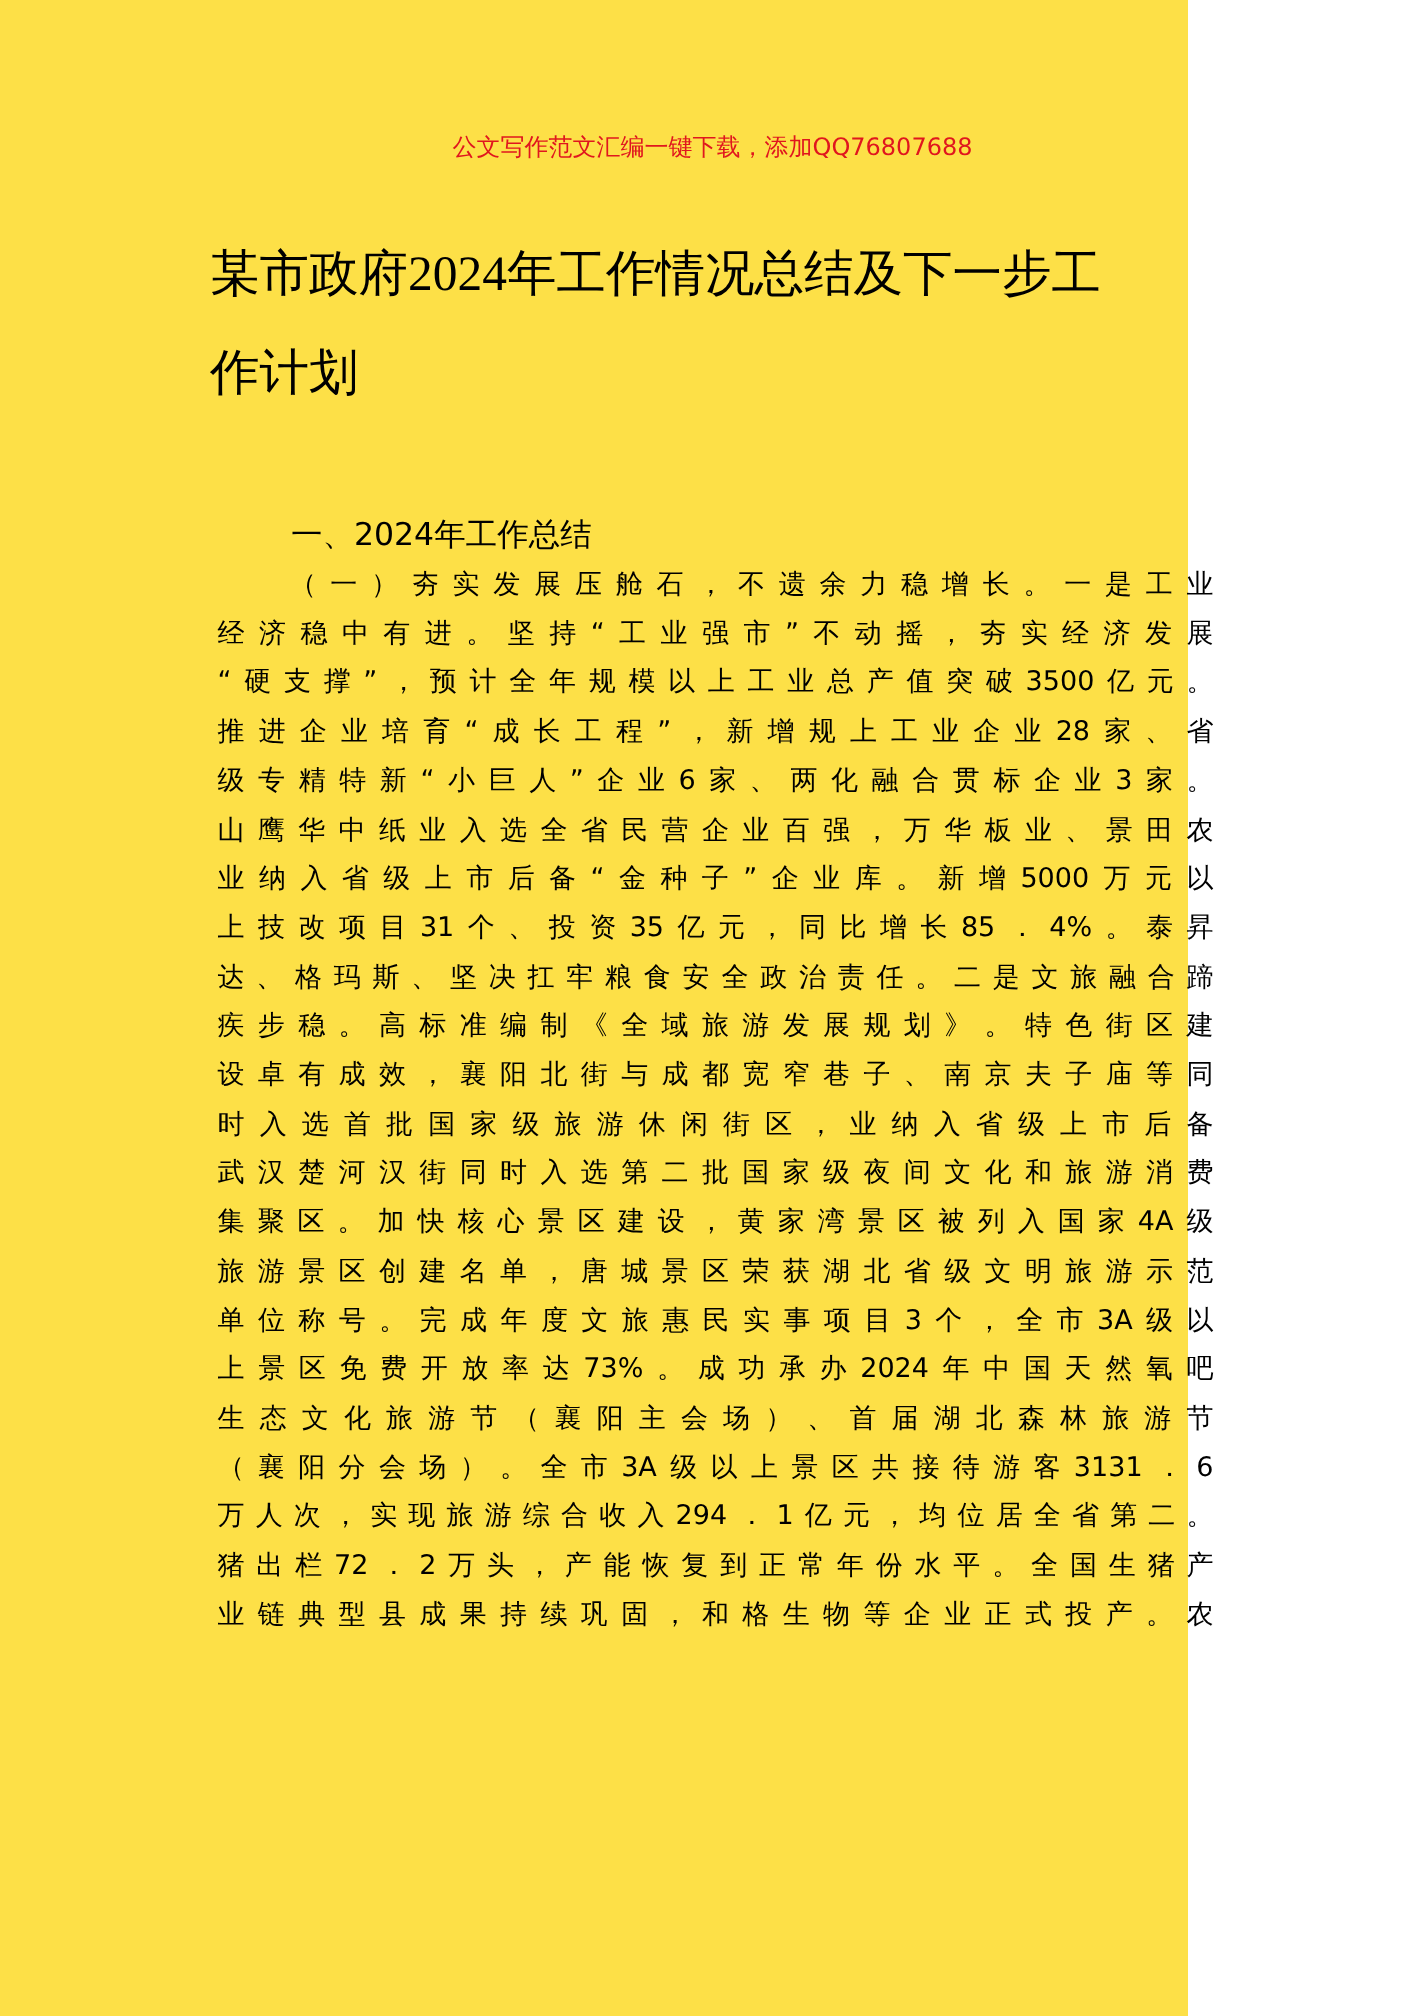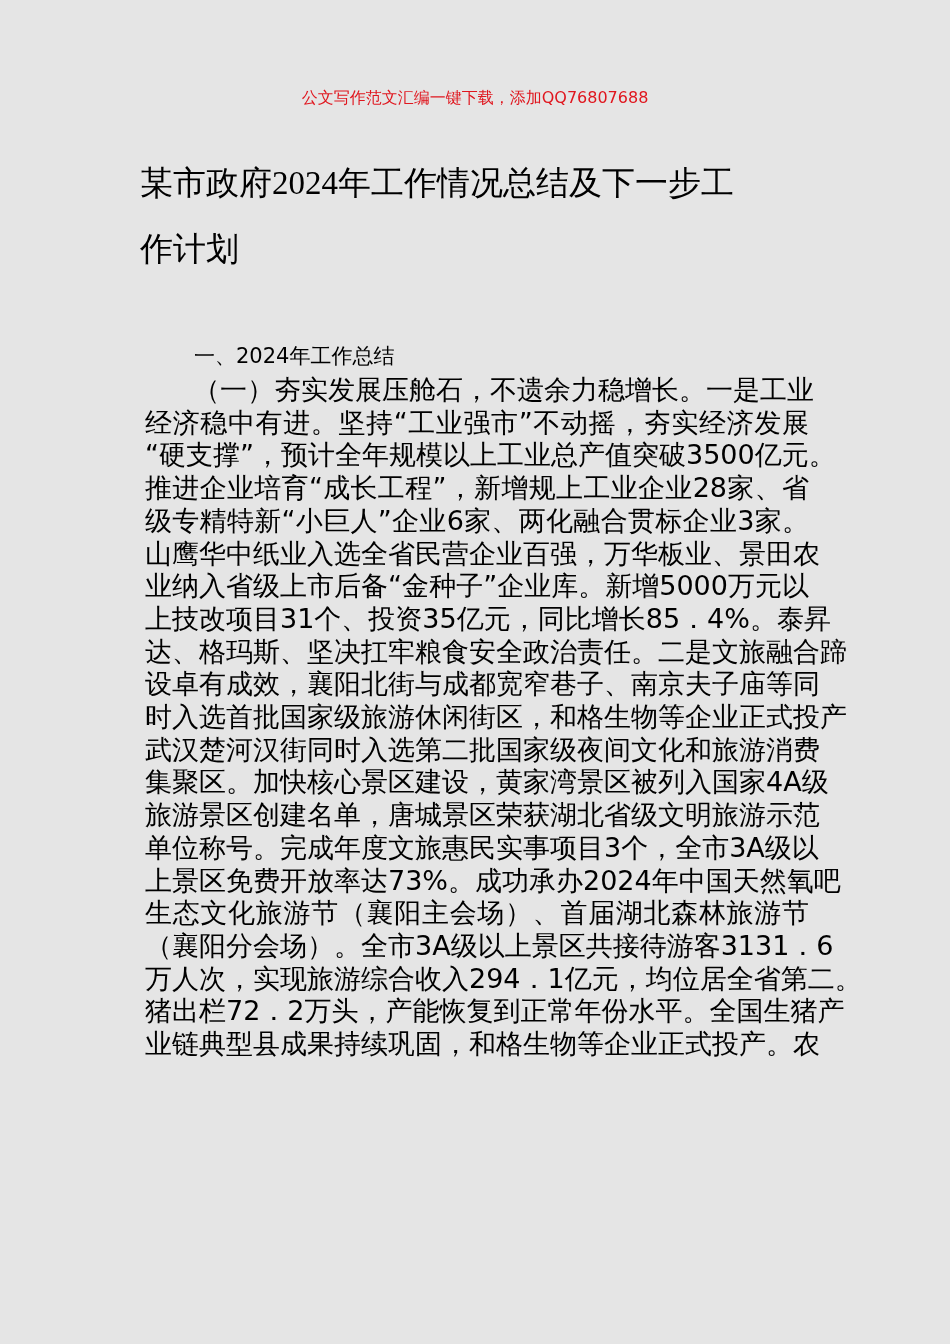--- a/index.html
+++ b/index.html
@@ -11,23 +11,23 @@
       width: 950px;
       height: 1344px;
       position: relative;
       overflow: hidden;
       font-family: "DejaVu Sans", "Liberation Sans", sans-serif;
       color: #000000;
     }
     .page {
       position: absolute;
       left: 0; top: 0;
-      width: 950px;
+      width: 792px;
       height: 1344px;
-      background: #e5e5e5;
+      background: #fde047;
     }
     .promo {
       position: absolute;
       top: 86px;
       left: 0;
       width: 950px;
       text-align: center;
       font-size: 16px;
       line-height: 24px;
       color: #e0161e;
@@ -50,21 +50,21 @@
       font-size: 21px;
       line-height: 32px;
       white-space: nowrap;
       text-align: right;
     }
     .body-text {
       position: absolute;
       top: 374px;
       left: 145px;
       width: 670px;
-      font-size: 27px;
+      font-size: 18px;
       line-height: 32.7px;
     }
     .body-text .line {
       display: block;
       white-space: nowrap;
       overflow: visible;
       text-align: justify;
       text-align-last: justify;
       width: 664px;
     }
@@ -90,22 +90,23 @@
   <div class="body-text">
     <span class="line indent">（一）夯实发展压舱石，不遗余力稳增长。一是工业</span>
     <span class="line">经济稳中有进。坚持“工业强市”不动摇，夯实经济发展</span>
     <span class="line">“硬支撑”，预计全年规模以上工业总产值突破3500亿元。</span>
     <span class="line">推进企业培育“成长工程”，新增规上工业企业28家、省</span>
     <span class="line">级专精特新“小巨人”企业6家、两化融合贯标企业3家。</span>
     <span class="line">山鹰华中纸业入选全省民营企业百强，万华板业、景田农</span>
     <span class="line">业纳入省级上市后备“金种子”企业库。新增5000万元以</span>
     <span class="line">上技改项目31个、投资35亿元，同比增长85．4%。泰昇</span>
     <span class="line">达、格玛斯、坚决扛牢粮食安全政治责任。二是文旅融合蹄</span>
+    <span class="line">疾步稳。高标准编制《全域旅游发展规划》。特色街区建</span>
     <span class="line">设卓有成效，襄阳北街与成都宽窄巷子、南京夫子庙等同</span>
-    <span class="line">时入选首批国家级旅游休闲街区，和格生物等企业正式投产</span>
+    <span class="line">时入选首批国家级旅游休闲街区，业纳入省级上市后备</span>
     <span class="line">武汉楚河汉街同时入选第二批国家级夜间文化和旅游消费</span>
     <span class="line">集聚区。加快核心景区建设，黄家湾景区被列入国家4A级</span>
     <span class="line">旅游景区创建名单，唐城景区荣获湖北省级文明旅游示范</span>
     <span class="line">单位称号。完成年度文旅惠民实事项目3个，全市3A级以</span>
     <span class="line">上景区免费开放率达73%。成功承办2024年中国天然氧吧</span>
     <span class="line">生态文化旅游节（襄阳主会场）、首届湖北森林旅游节</span>
     <span class="line">（襄阳分会场）。全市3A级以上景区共接待游客3131．6</span>
     <span class="line">万人次，实现旅游综合收入294．1亿元，均位居全省第二。</span>
     <span class="line">猪出栏72．2万头，产能恢复到正常年份水平。全国生猪产</span>
     <span class="line">业链典型县成果持续巩固，和格生物等企业正式投产。农</span>

